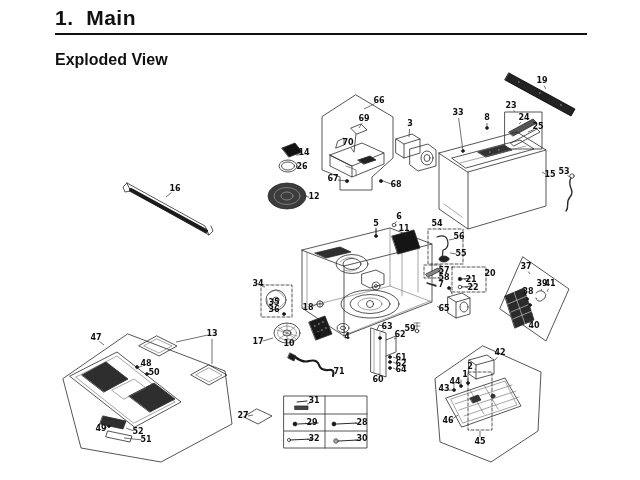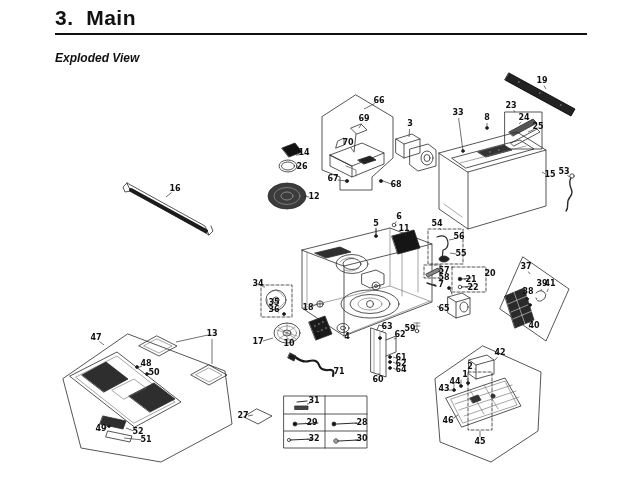--- a/index.html
+++ b/index.html
@@ -1,33 +1,33 @@
 <!DOCTYPE html>
 <html><head>
 <meta charset="utf-8">
 <style>
   html,body{margin:0;padding:0;background:#fff;width:640px;height:480px;overflow:hidden;}
   #page{position:relative;width:640px;height:480px;background:#ffffff;font-family:"Liberation Sans",sans-serif;}
   .header{position:absolute;left:55px;top:6px;width:532px;z-index:2;}
   .header h1{margin:0;font-size:21px;font-weight:bold;color:#111;letter-spacing:0.5px;
              border-bottom:2px solid #111;padding-bottom:3px;white-space:pre;}
-  .header h2{margin:16px 0 0 0;font-size:12px;font-weight:bold;color:#111;font-style:italic;}
+  .header h2{margin:16px 0 0 0;font-size:16px;font-weight:bold;color:#111;}
   svg{position:absolute;left:0;top:0;}
   .art{stroke:#2b2b2b;fill:none;stroke-width:0.8;stroke-linejoin:round;stroke-linecap:round;}
   .lt{stroke:#6a6a6a;stroke-width:0.6;}
   .dash{stroke-dasharray:3,2;}
   .callout{font:bold 8px "DejaVu Sans",sans-serif;fill:#111;text-anchor:middle;}
   .leader{stroke:#333;stroke-width:0.7;fill:none;}
 </style>
 </head>
 <body>
 
 <div id="page">
   <div class="header">
-    <h1>3.  Main</h1>
+    <h1>1.  Main</h1>
     <h2>Exploded View</h2>
   </div>
 
   <svg id="diagram" width="640" height="480" viewBox="0 0 640 480">
     <g class="art">
 
       <g>
         <path d="M127,183 L205,226 L209,235 L131,191 Z"></path>
         <path d="M131,190 L206,231" stroke-width="4" stroke="#1c1c1c"></path>
         <path d="M127,183 l-4,4 2,5 6,-1"></path>

